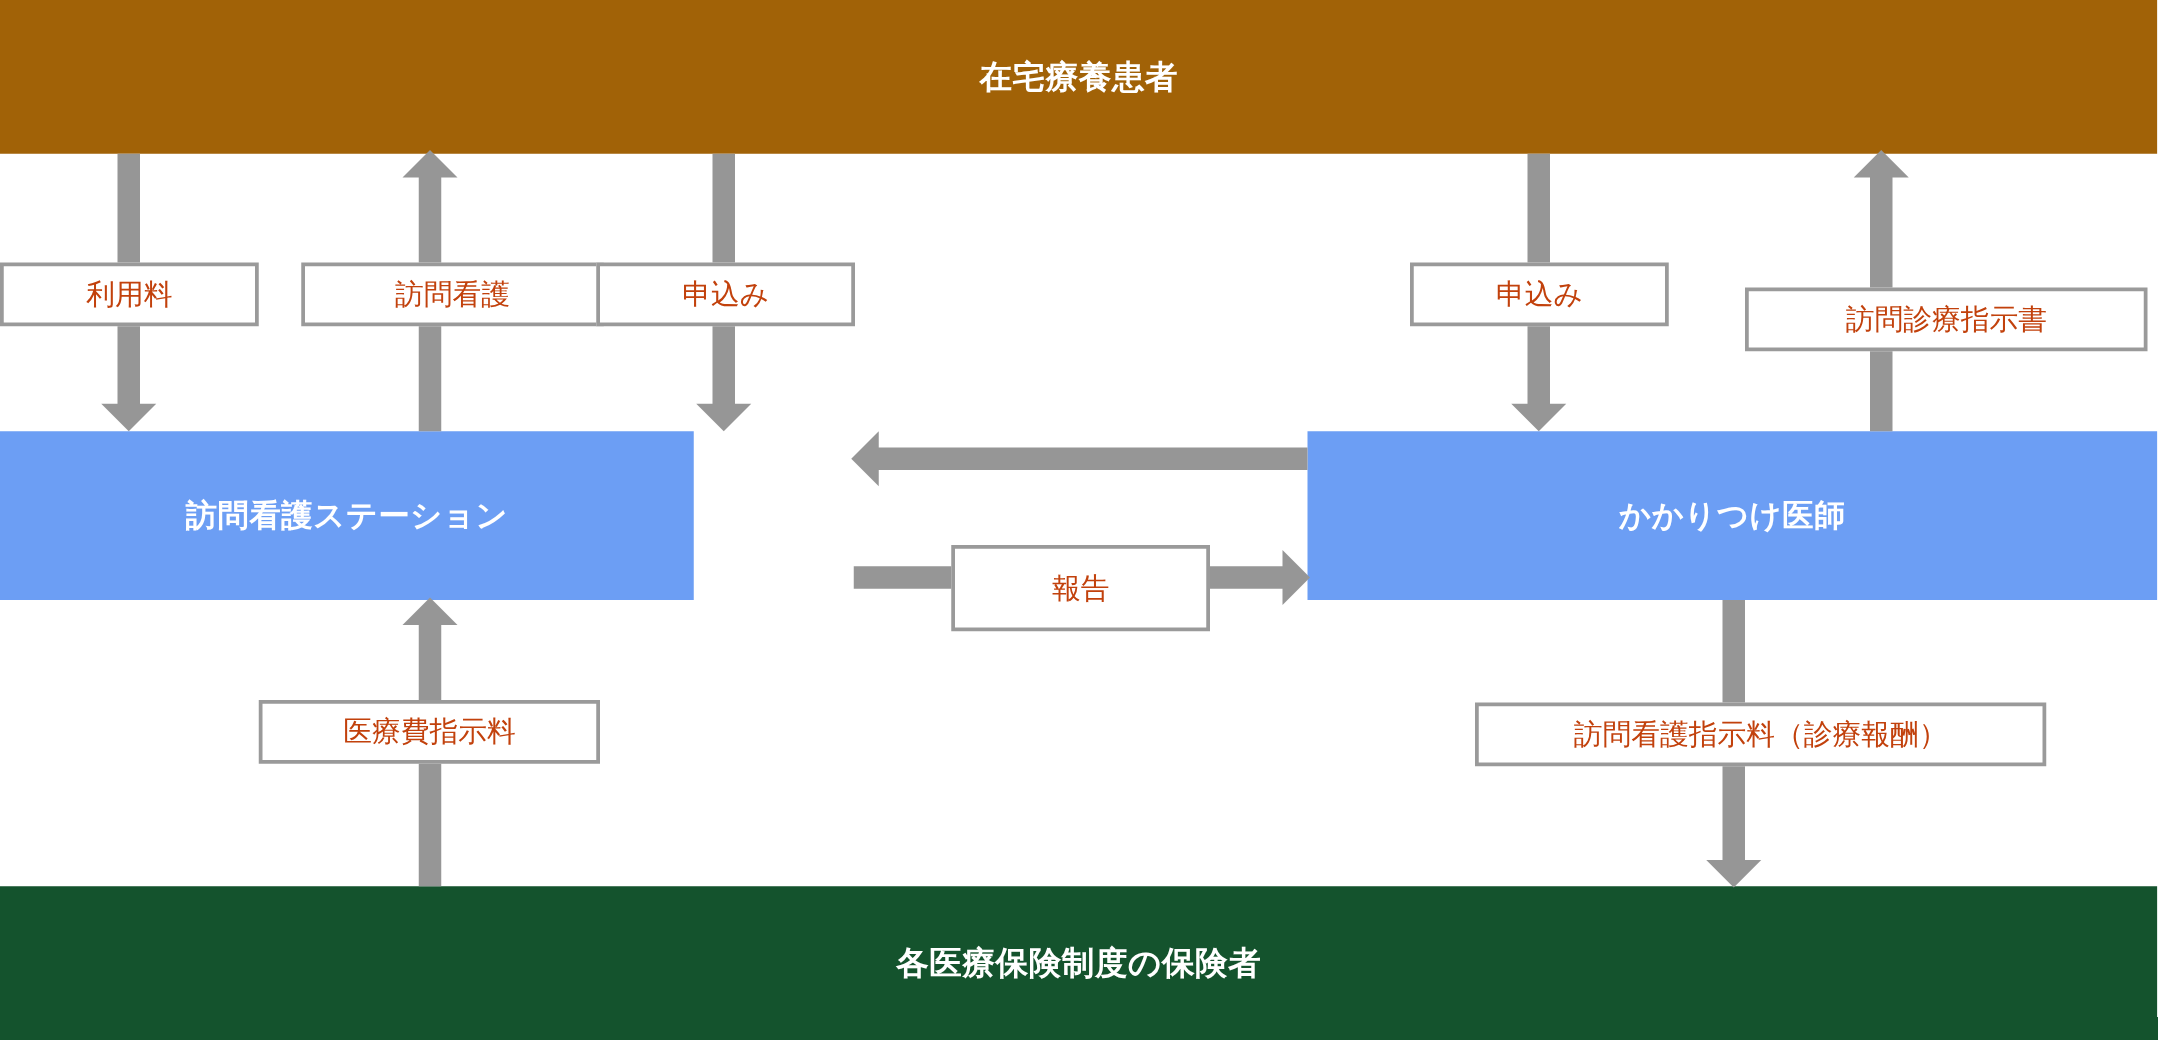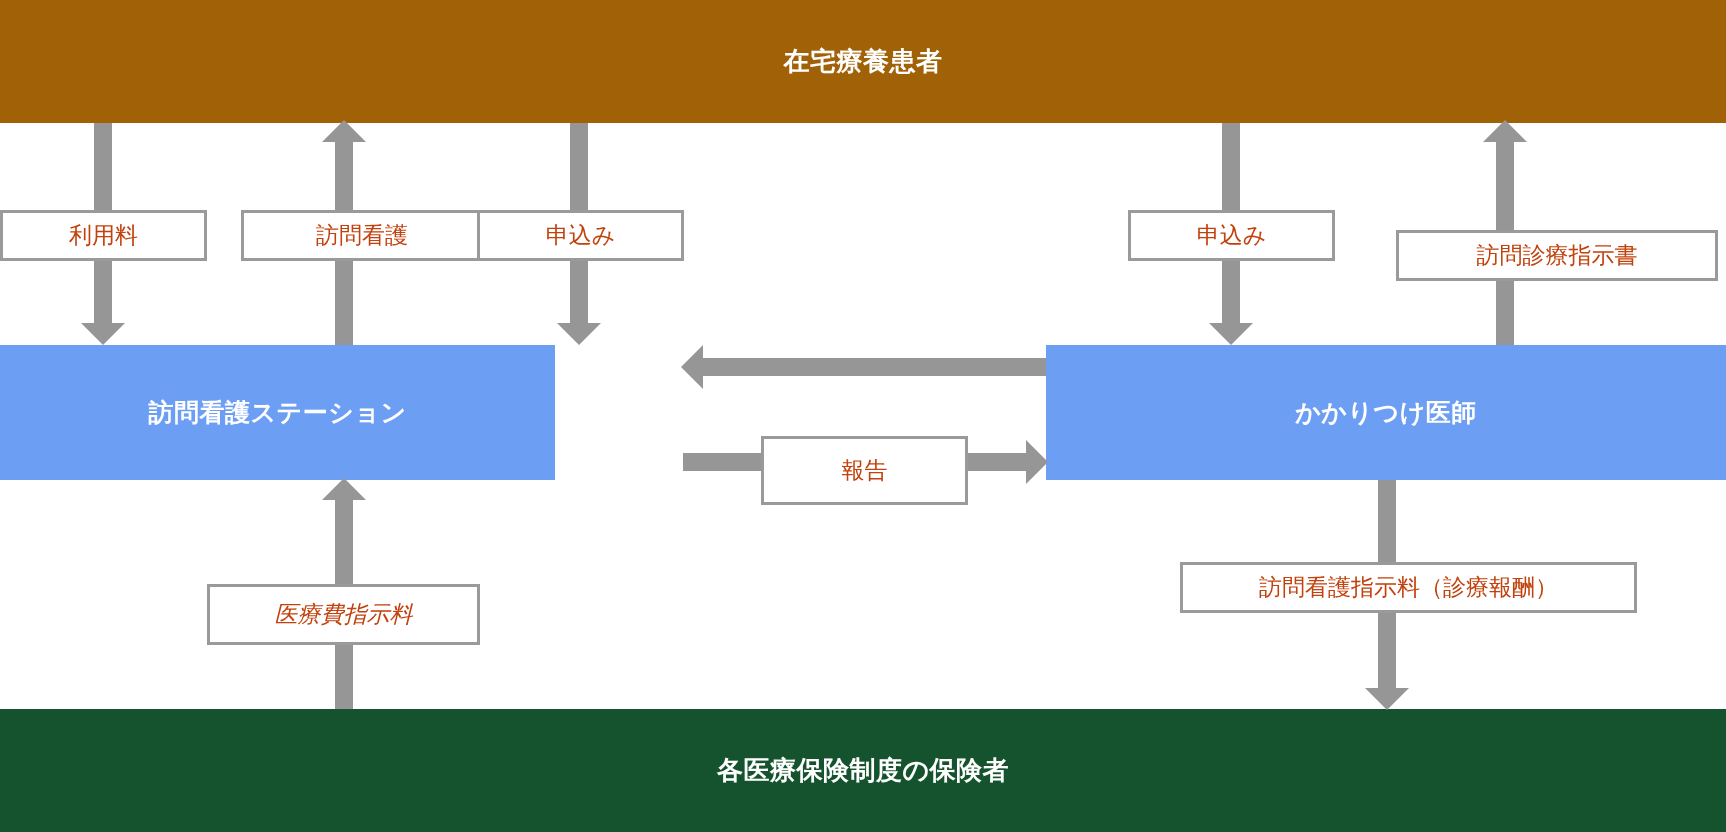--- a/index.html
+++ b/index.html
@@ -151,21 +151,21 @@
   <div class="arrow-head head-left" style="left:681px; top:345px;"></div>
 
   <div class="arrow-shaft" style="left:683px; top:453px; width:344px; height:18px;"></div>
   <div class="arrow-head head-right" style="left:1026px; top:440px;"></div>
   <div class="chip" style="left:761px; top:436px; width:207px; height:69px;text-align:right;">
     <span>報告</span>
   </div>
 
   <div class="arrow-shaft" style="left:335px; top:498px; width:18px; height:211px;"></div>
   <div class="arrow-head head-up" style="left:322px; top:478px;"></div>
-  <div class="chip" style="left:207px; top:584px; width:273px; height:61px;font-style:italic;">
+  <div class="chip" style="left:207px; top:560px; width:273px; height:51px;">
     <span>医療費指示料</span>
   </div>
 
   <div class="arrow-shaft" style="left:1378px; top:480px; width:18px; height:216px;"></div>
   <div class="arrow-head head-down" style="left:1365px; top:688px;"></div>
   <div class="chip" style="left:1180px; top:562px; width:457px; height:51px;">
     <span>訪問看護指示料（診療報酬）</span>
   </div>
 
 </div>

